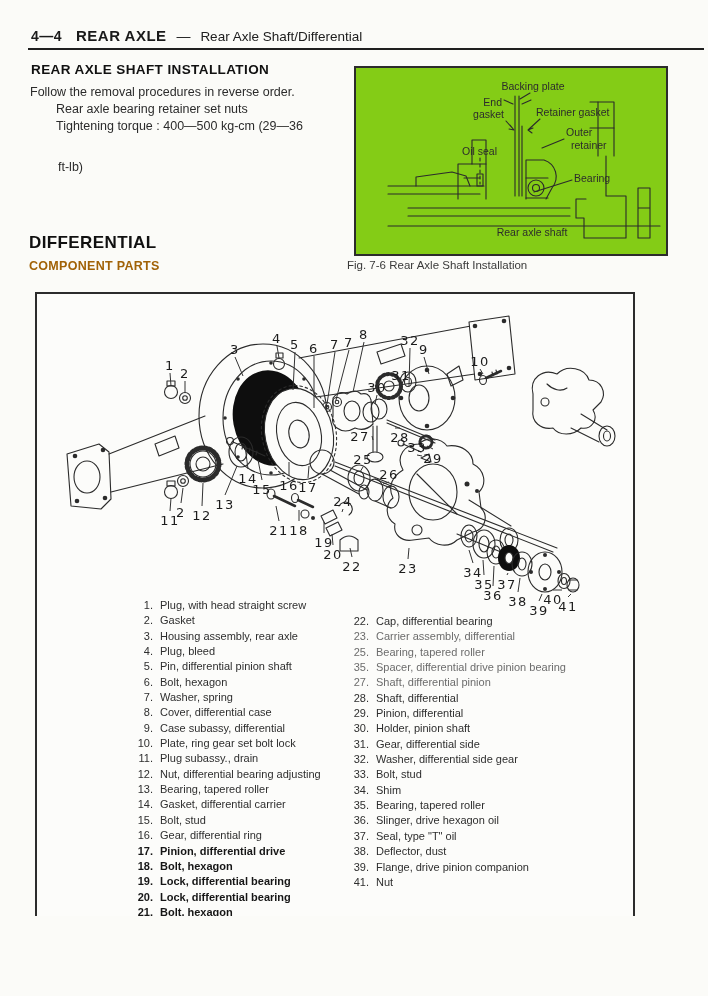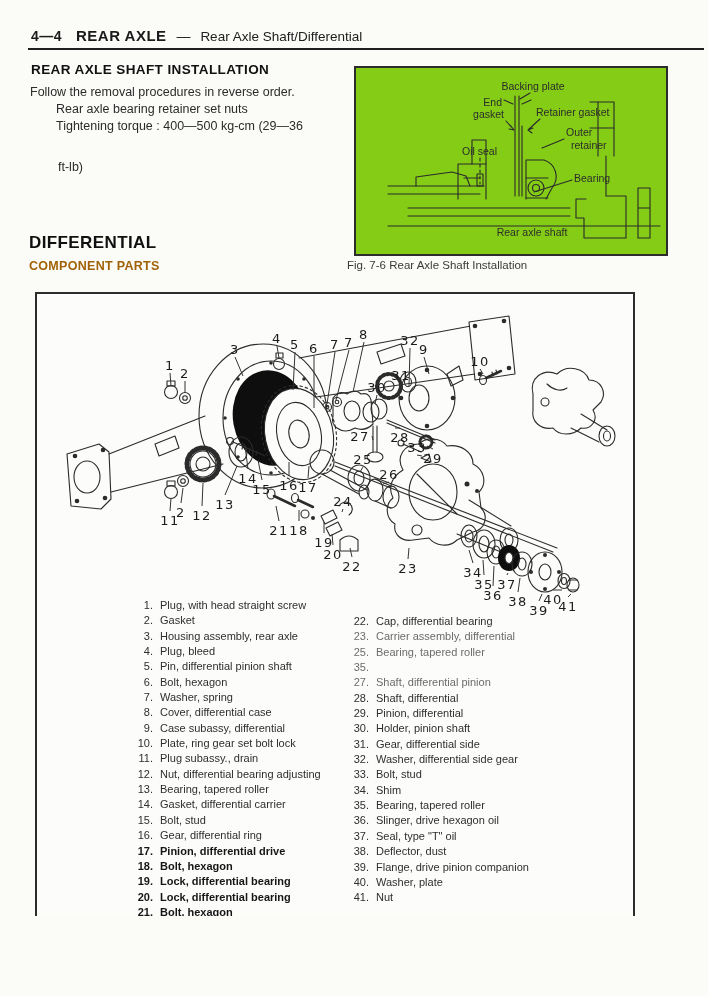--- a/index.html
+++ b/index.html
@@ -477,20 +477,21 @@
         <div class="part-row">
           <span class="pn">23.</span>
           <span class="pt">Carrier assembly, differential</span>
         </div>
         <div class="part-row">
           <span class="pn">25.</span>
           <span class="pt">Bearing, tapered roller</span>
         </div>
         <div class="part-row">
           <span class="pn">35.</span>
+          <span class="pt">Spacer, differential drive pinion bearing</span>
         </div>
         <div class="part-row">
           <span class="pn">27.</span>
           <span class="pt">Shaft, differential pinion</span>
         </div>
         <div class="part-row">
           <span class="pn">28.</span>
           <span class="pt">Shaft, differential</span>
         </div>
         <div class="part-row">
@@ -529,24 +530,20 @@
           <span class="pn">37.</span>
           <span class="pt">Seal, type "T" oil</span>
         </div>
         <div class="part-row">
           <span class="pn">38.</span>
           <span class="pt">Deflector, dust</span>
         </div>
         <div class="part-row">
           <span class="pn">39.</span>
           <span class="pt">Flange, drive pinion companion</span>
-        </div>
-        <div class="part-row">
-          <span class="pn">40.</span>
-          <span class="pt">Washer, plate</span>
         </div>
         <div class="part-row">
           <span class="pn">41.</span>
           <span class="pt">Nut</span>
         </div>
       </div>
   </div>
   <div class="abs fig47-cap">Fig. 4-7  Differential Component Parts</div>
 
 </div>

